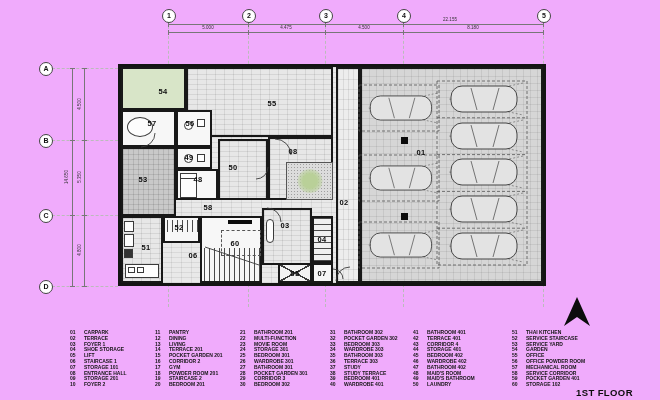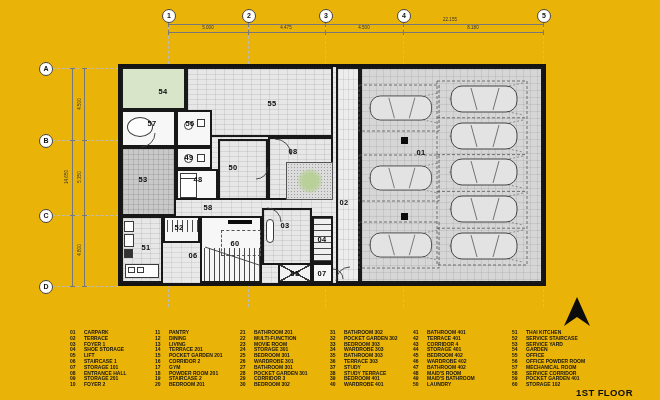--- a/index.html
+++ b/index.html
@@ -1,18 +1,18 @@
 <!DOCTYPE html>
 <html><head>
 <meta charset="utf-8">
 <style>
   html,body{margin:0;padding:0;}
   body{width:660px;height:400px;background:#ffffff;overflow:hidden;
        font-family:"Liberation Sans",sans-serif;color:#111;}
-  #sheet{position:relative;width:660px;height:400px;background:#eab308;}
+  #sheet{position:relative;width:660px;height:400px;background:#f0abfc;}
 
   
   .gbubble{position:absolute;width:12px;height:12px;border:1px solid #444;border-radius:50%;
            background:#fff;font:bold 7px "Liberation Sans",sans-serif;text-align:center;
            line-height:12px;z-index:6;}
   .gline-v{position:absolute;top:21px;height:286px;width:0;border-left:1px dashed #bbb;z-index:0;}
   .gline-h{position:absolute;left:52px;width:66px;height:0;border-top:1px dashed #bbb;z-index:0;}
 
   
   .dimline-h{position:absolute;height:1px;background:#777;z-index:2;}

